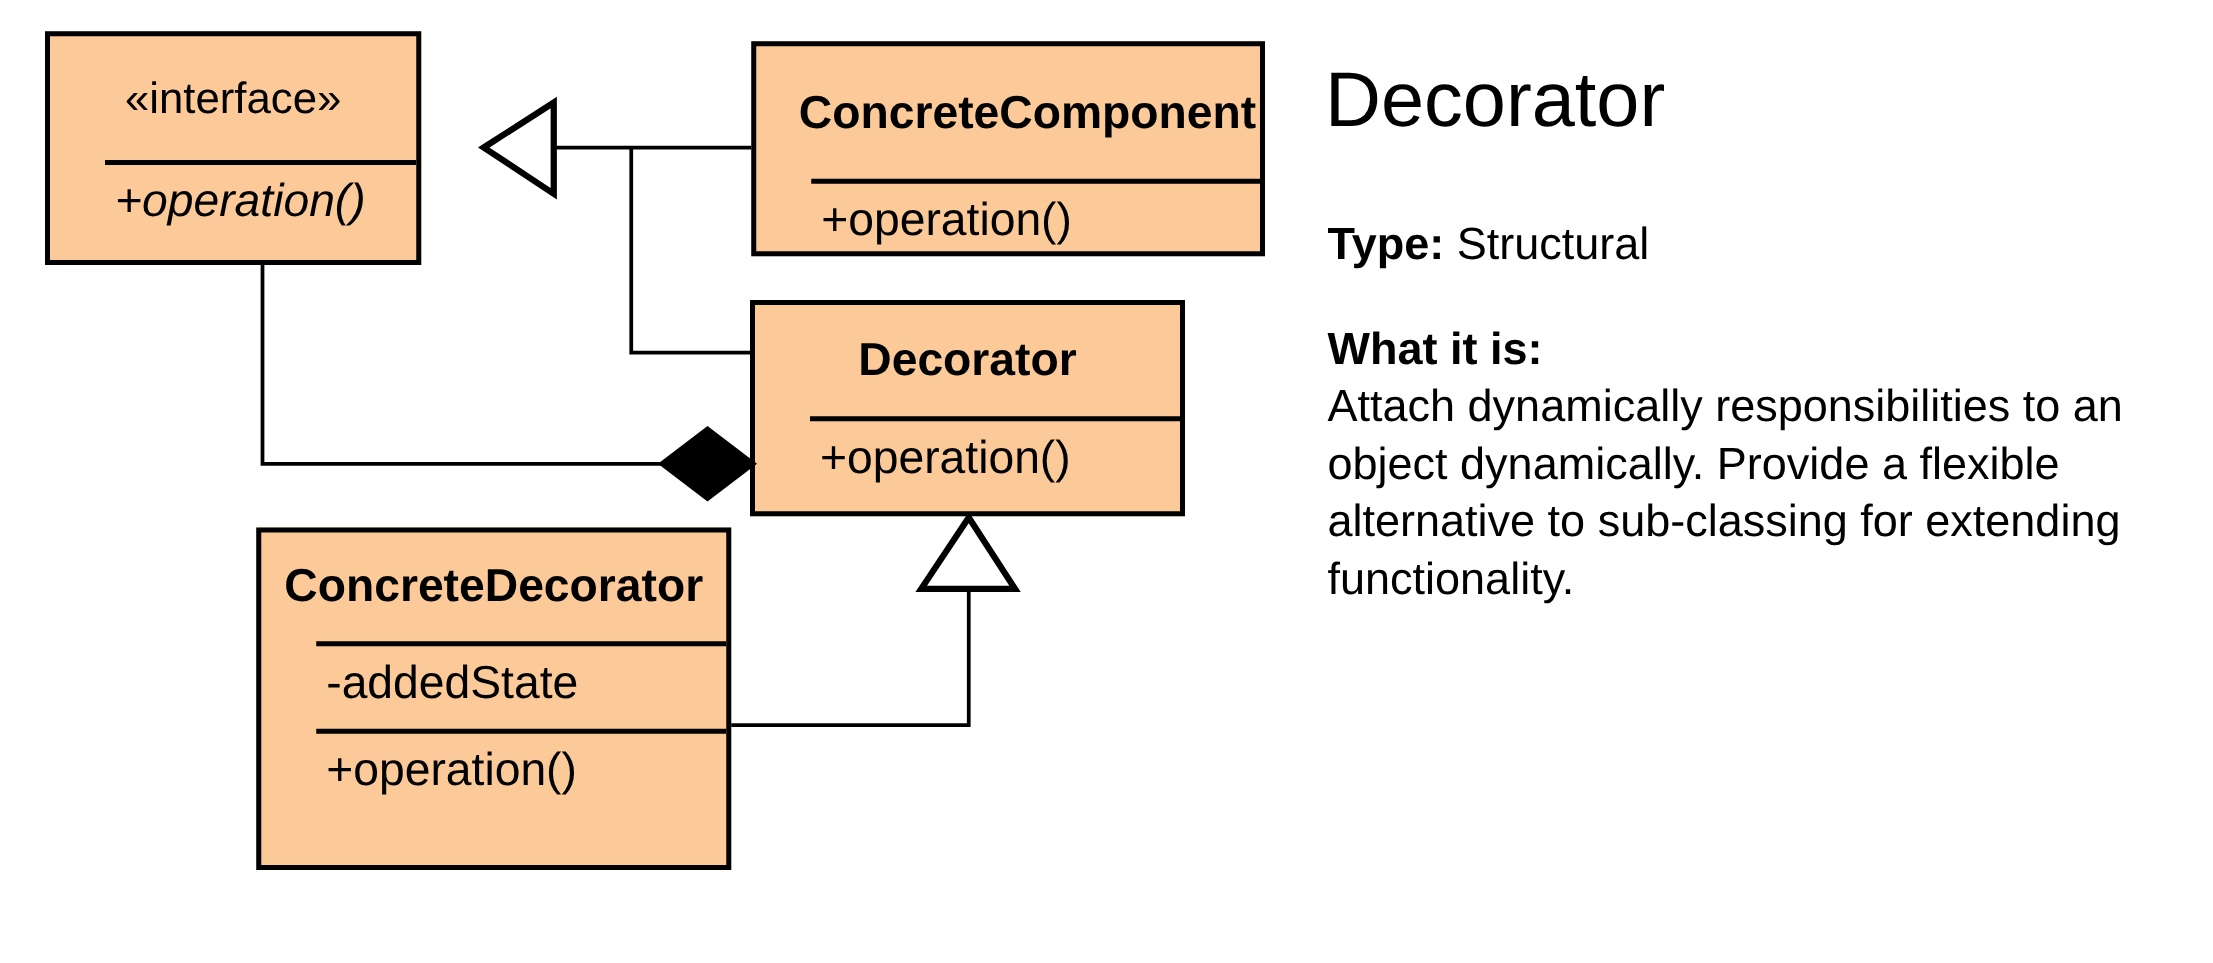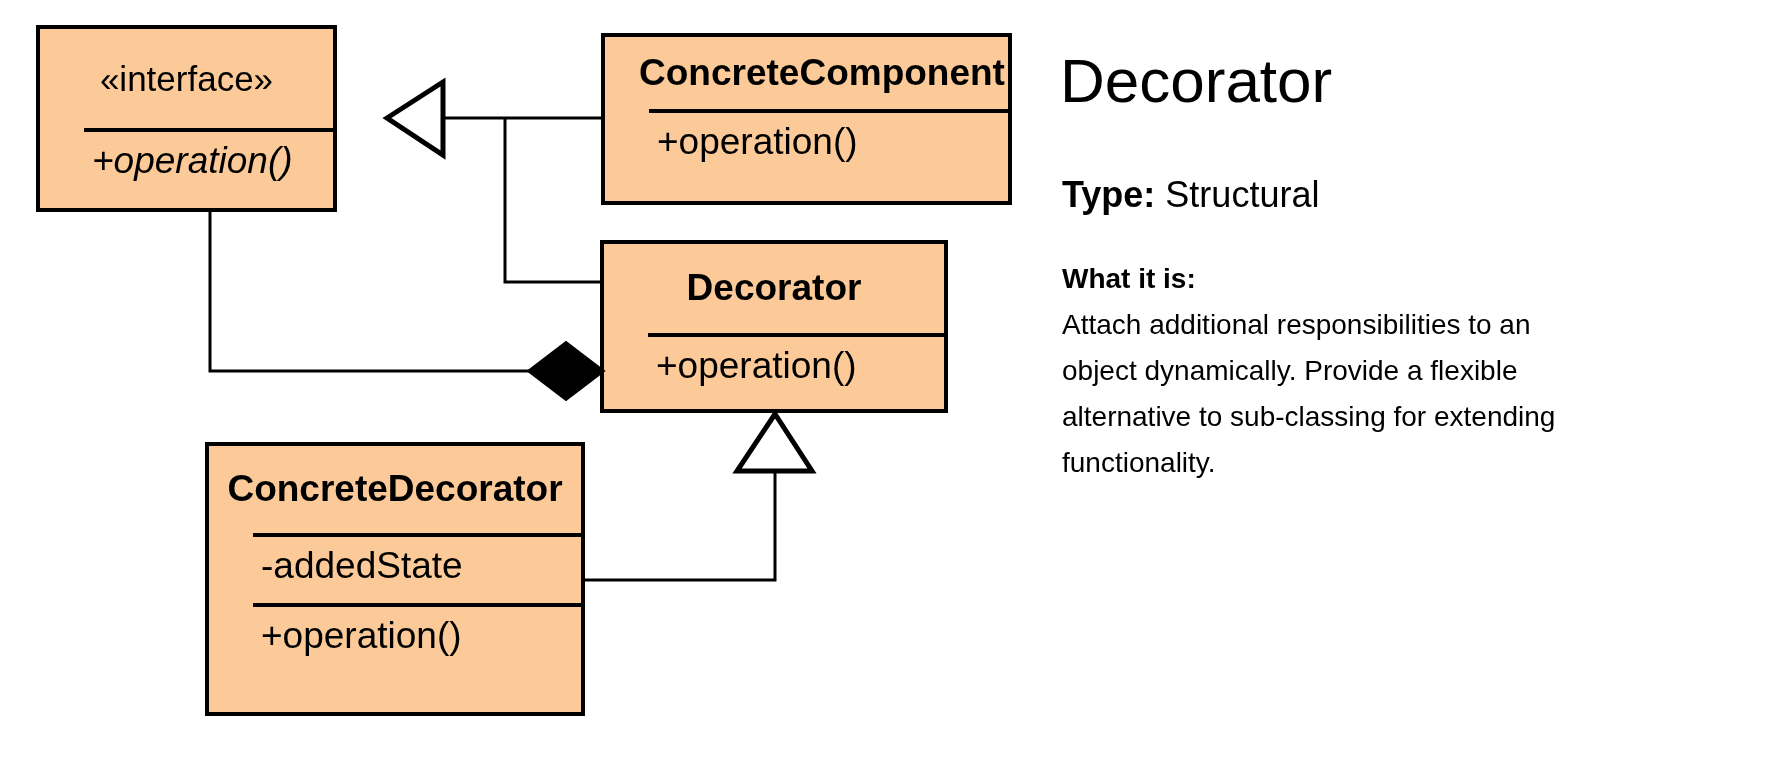--- a/index.html
+++ b/index.html
@@ -37,24 +37,24 @@
   }
   .stereotype { font-weight: normal; font-size: 35px; }
   .cls-name   { font-weight: bold; }
   .member-line { white-space: nowrap; }
   .abstract .member-line { font-style: italic; }
   .members .member-line { line-height: 47px; }
 
   #box-component            { left: 36px;  top: 25px;  width: 301px; height: 187px; }
   #box-component .title     { height: 99px; }
   #box-concrete-component   { left: 601px; top: 33px;  width: 411px; height: 172px; }
-  #box-concrete-component .title { height: 72px; padding-left: 31px; }
+  #box-concrete-component .title { height: 106px; padding-left: 31px; }
   #box-decorator            { left: 600px; top: 240px; width: 348px; height: 173px; }
   #box-decorator .title     { height: 89px; }
-  #box-concrete-decorator   { left: 205px; top: 442px; width: 380px; height: 274px; }
+  #box-concrete-decorator   { left: 205px; top: 422px; width: 380px; height: 274px; }
   #box-concrete-decorator .title { height: 87px; }
   #box-concrete-decorator .attrs { height: 70px; }
 
   
   svg.connectors {
     position: absolute;
     left: 0; top: 0;
     pointer-events: none;
   }
 
@@ -70,21 +70,21 @@
     position: absolute;
     left: 1062px; top: 164px;
     font-size: 36px;
     white-space: nowrap;
     margin-top: 10px;
   }
   .panel-type .label { font-weight: bold; }
   .panel-what {
     position: absolute;
     left: 1062px; top: 256px;
-    font-size: 28px;
+    font-size: 36px;
     line-height: 46px;
   }
   .panel-what .heading { font-weight: bold; }
   .panel-what .desc-line { white-space: nowrap; }
 </style>
 </head>
 <body>
 
 <div class="canvas">
 
@@ -146,19 +146,19 @@
 
   <div class="panel-title">Decorator</div>
 
   <div class="panel-type">
     <span class="label">Type:</span>
     <span class="value">Structural</span>
   </div>
 
   <div class="panel-what">
     <div class="heading">What it is:</div>
-    <div class="desc-line">Attach additional responsibilities to an</div>
+    <div class="desc-line">Attach dynamically responsibilities to an</div>
     <div class="desc-line">object dynamically. Provide a flexible</div>
     <div class="desc-line">alternative to sub-classing for extending</div>
     <div class="desc-line">functionality.</div>
   </div>
 
 </div>
 
 </body></html>

